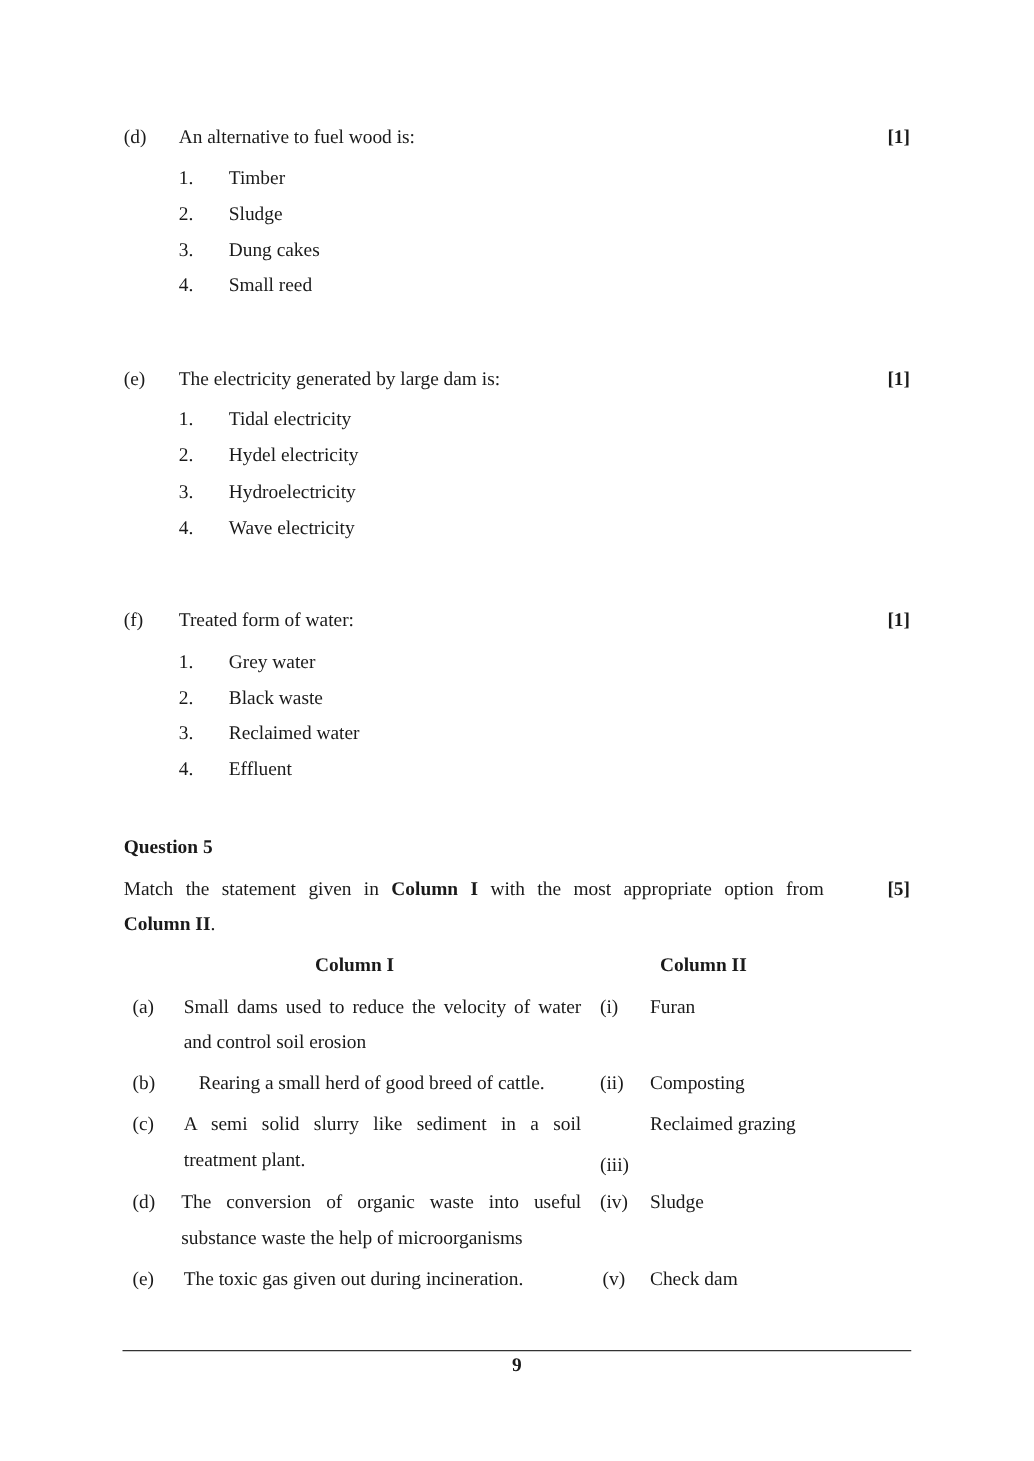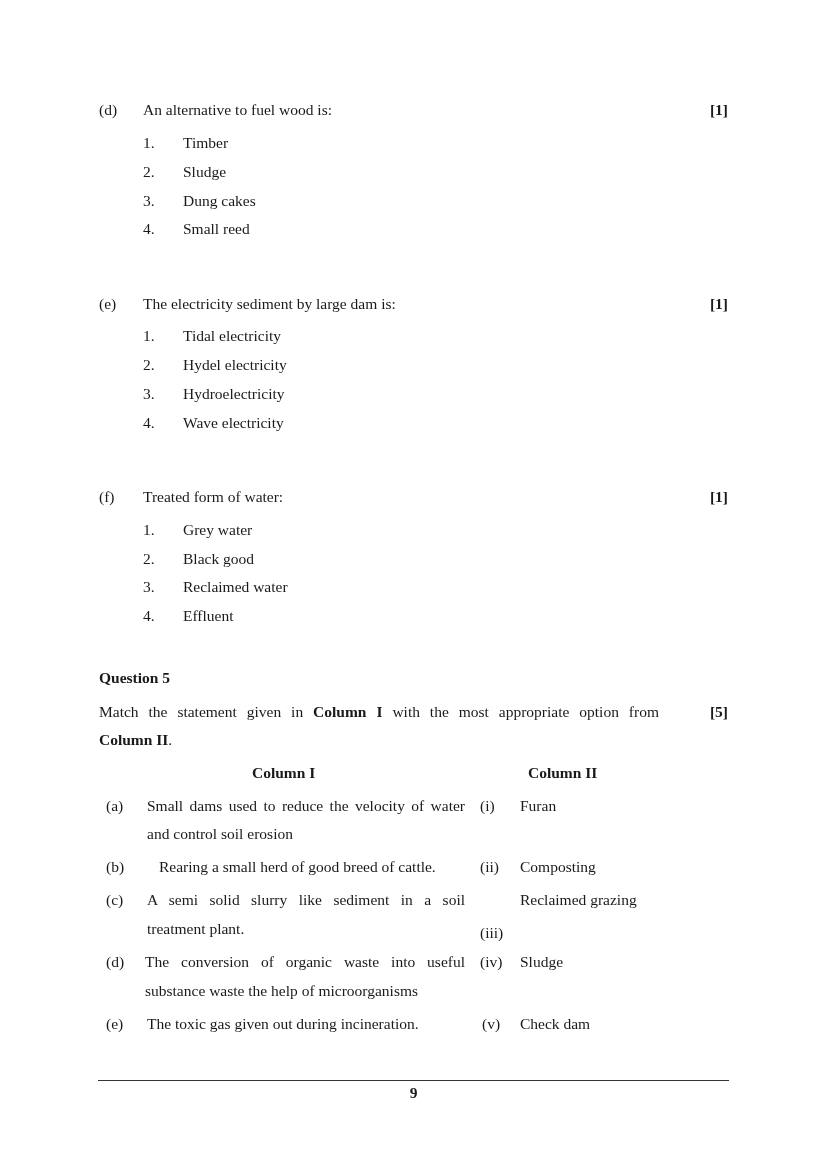--- a/index.html
+++ b/index.html
@@ -30,40 +30,40 @@
   <span class="abs optnum" style="top:163px">2.</span>
   <span class="abs opttxt" style="top:163px">Sludge</span>
   <span class="abs optnum" style="top:192px">3.</span>
   <span class="abs opttxt" style="top:192px">Dung cakes</span>
   <span class="abs optnum" style="top:220px">4.</span>
   <span class="abs opttxt" style="top:220px">Small reed</span>
 </div>
 
 <div>
   <span class="abs lbl" style="top:295px">(e)</span>
-  <span class="abs qtext" style="top:295px">The electricity sediment by large dam is:</span>
+  <span class="abs qtext" style="top:295px">The electricity generated by large dam is:</span>
   <span class="abs marks" style="top:295px">[1]</span>
   <span class="abs optnum" style="top:327px">1.</span>
   <span class="abs opttxt" style="top:327px">Tidal electricity</span>
   <span class="abs optnum" style="top:356px">2.</span>
   <span class="abs opttxt" style="top:356px">Hydel electricity</span>
   <span class="abs optnum" style="top:385px">3.</span>
   <span class="abs opttxt" style="top:385px">Hydroelectricity</span>
   <span class="abs optnum" style="top:414px">4.</span>
   <span class="abs opttxt" style="top:414px">Wave electricity</span>
 </div>
 
 <div>
   <span class="abs lbl" style="top:488px">(f)</span>
   <span class="abs qtext" style="top:488px">Treated form of water:</span>
   <span class="abs marks" style="top:488px">[1]</span>
   <span class="abs optnum" style="top:521px">1.</span>
   <span class="abs opttxt" style="top:521px">Grey water</span>
   <span class="abs optnum" style="top:550px">2.</span>
-  <span class="abs opttxt" style="top:550px">Black good</span>
+  <span class="abs opttxt" style="top:550px">Black waste</span>
   <span class="abs optnum" style="top:578px">3.</span>
   <span class="abs opttxt" style="top:578px">Reclaimed water</span>
   <span class="abs optnum" style="top:607px">4.</span>
   <span class="abs opttxt" style="top:607px">Effluent</span>
 </div>
 
 <div>
   <span class="abs lbl bold" style="top:669px">Question 5</span>
   <div class="abs" style="left:99px; top:703px; width:560px;">
     <div class="just" style="white-space:normal;">

